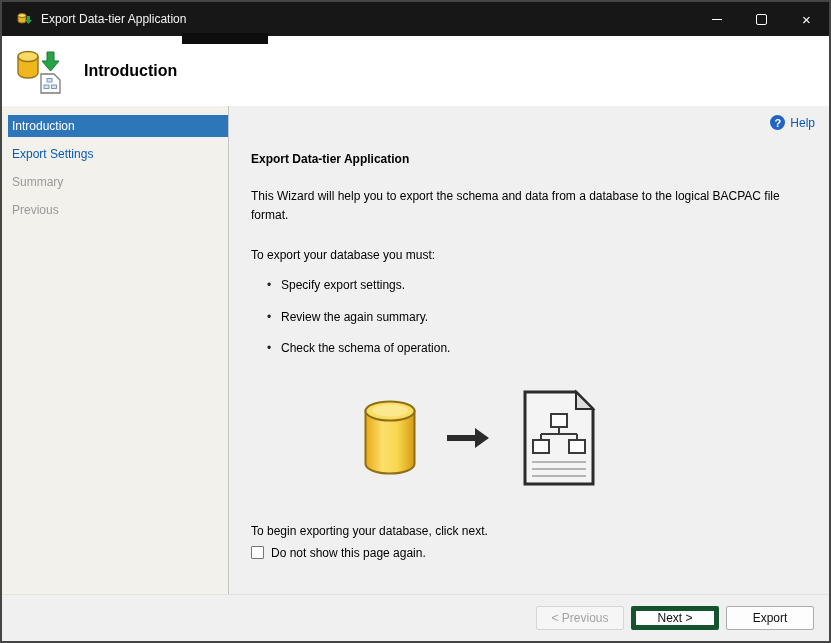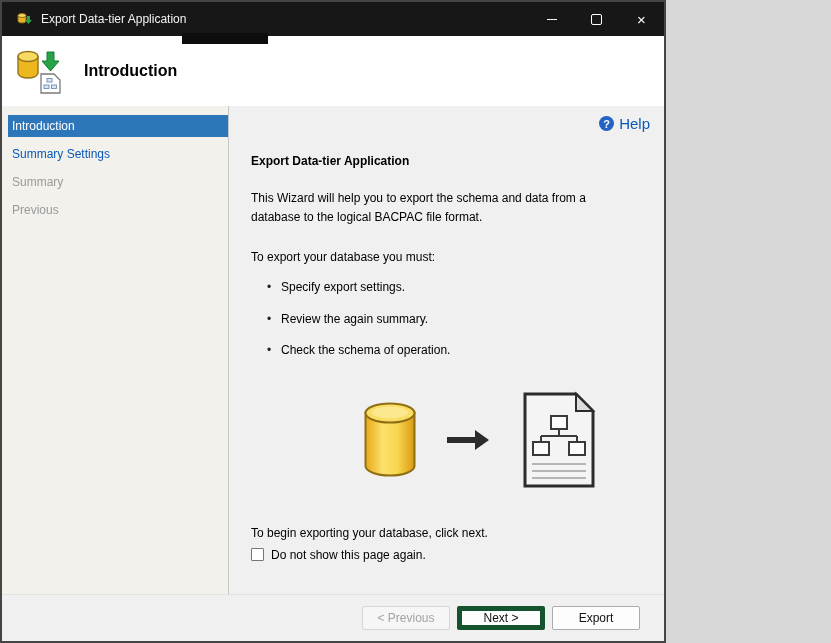--- a/index.html
+++ b/index.html
@@ -1,17 +1,17 @@
 <!DOCTYPE html>
 <html><head>
 <meta charset="utf-8">
 <style>
   html,body{margin:0;padding:0;background:#d8d8d8;}
   .window{
-    width:666px;height:643px;box-sizing:border-box;
+    width:831px;height:643px;box-sizing:border-box;
     border:2px solid #454545;background:#f0f0f0;
     font-family:"Liberation Sans",sans-serif;
     position:relative;display:flex;flex-direction:column;overflow:hidden;
   }
   
   .titlebar{height:34px;background:#171717;display:flex;align-items:center;color:#fff;flex:0 0 auto;}
   .title-icon{margin:0 9px 0 14px;display:flex;align-items:center;}
   .title-text{font-size:12px;color:#f2f2f2;}
   .tb-controls{margin-left:auto;display:flex;height:100%;}
   .tb-btn{width:45px;height:100%;display:flex;align-items:center;justify-content:center;cursor:default;}
@@ -26,34 +26,34 @@
   
   .middle{flex:1 1 auto;display:flex;min-height:0;}
   .sidebar{width:227px;flex:0 0 auto;background:#f2f1ec;border-right:1px solid #c6c6c6;padding-top:9px;box-sizing:border-box;}
   .side-item{height:22px;line-height:22px;font-size:12px;padding-left:10px;margin-bottom:6px;white-space:nowrap;}
   .side-item.active{background:#2e76ba;color:#fff;margin-left:6px;padding-left:4px;}
   .side-item.link{color:#0a58b9;cursor:pointer;}
   .side-item.disabled{color:#9a9a9a;}
   .main{flex:1 1 auto;display:flex;flex-direction:column;background:#f0f0f0;min-width:0;}
   .help-row{display:flex;justify-content:flex-end;align-items:center;padding:9px 14px 0 0;gap:5px;}
   .help-icon{width:15px;height:15px;border-radius:50%;background:#2263c4;color:#fff;font-size:11px;font-weight:bold;display:flex;align-items:center;justify-content:center;}
-  .help-label{color:#0a58b9;font-size:15px;cursor:pointer;}
+  .help-label{color:#0a58b9;font-size:12px;cursor:pointer;}
   .content{padding:12px 26px 0 22px;font-size:12px;color:#000;}
   .content-heading{font-weight:bold;font-size:12px;margin-top:10px;}
   .content-intro{margin-top:21px;max-width:556px;line-height:1.55;}
   .content-must{margin-top:24px;}
   ul.bullets{margin:16px 0 0 0;padding:0;list-style:none;}
   ul.bullets li{margin:0 0 16px 30px;position:relative;line-height:1.3;}
   ul.bullets li::before{content:"\2022";position:absolute;left:-14px;color:#222;}
   .graphic{display:flex;align-items:center;margin:32px 0 0 112px;gap:28px;}
   .begin-text{margin-top:34px;}
   .checkbox-row{margin-top:8px;display:flex;align-items:center;gap:7px;}
   .checkbox{width:13px;height:13px;border:1px solid #767676;background:#fff;box-sizing:border-box;border-radius:1px;}
   
-  .footer{flex:0 0 auto;height:46px;display:flex;align-items:center;justify-content:flex-end;gap:7px;padding-right:24px;background:#f0f0f0;border-top:1px solid #e2e2e2;}
+  .footer{flex:0 0 auto;height:46px;display:flex;align-items:center;justify-content:flex-end;gap:7px;padding-right:15px;background:#f0f0f0;border-top:1px solid #e2e2e2;}
   .btn{min-width:88px;height:24px;font-family:"Liberation Sans",sans-serif;font-size:12px;border-radius:2px;border:1px solid #acacac;background:#fdfdfd;color:#111;padding:0 10px;}
   .btn.disabled{color:#a3a3a3;border-color:#d6d6d6;background:#f6f6f6;}
   .btn.primary{border:5px solid #14532d;}
 </style>
 </head>
 <body>
 
 <div class="window">
 
   <div class="titlebar">
@@ -91,21 +91,21 @@
         <rect x="37.5" y="37" width="5" height="3.5" fill="#d9e6f2" stroke="#6a8fb5" stroke-width="0.9"></rect>
       </svg>
     </span>
     <span class="header-title">Introduction</span>
   </div>
 
   <div class="middle">
 
     <div class="sidebar">
       <div class="side-item active">Introduction</div>
-      <div class="side-item link">Summary Settings</div>
+      <div class="side-item link">Export Settings</div>
       <div class="side-item disabled">Summary</div>
       <div class="side-item disabled">Previous</div>
     </div>
 
     <div class="main">
 
       <div class="help-row">
         <span class="help-icon">?</span>
         <span class="help-label">Help</span>
       </div>

